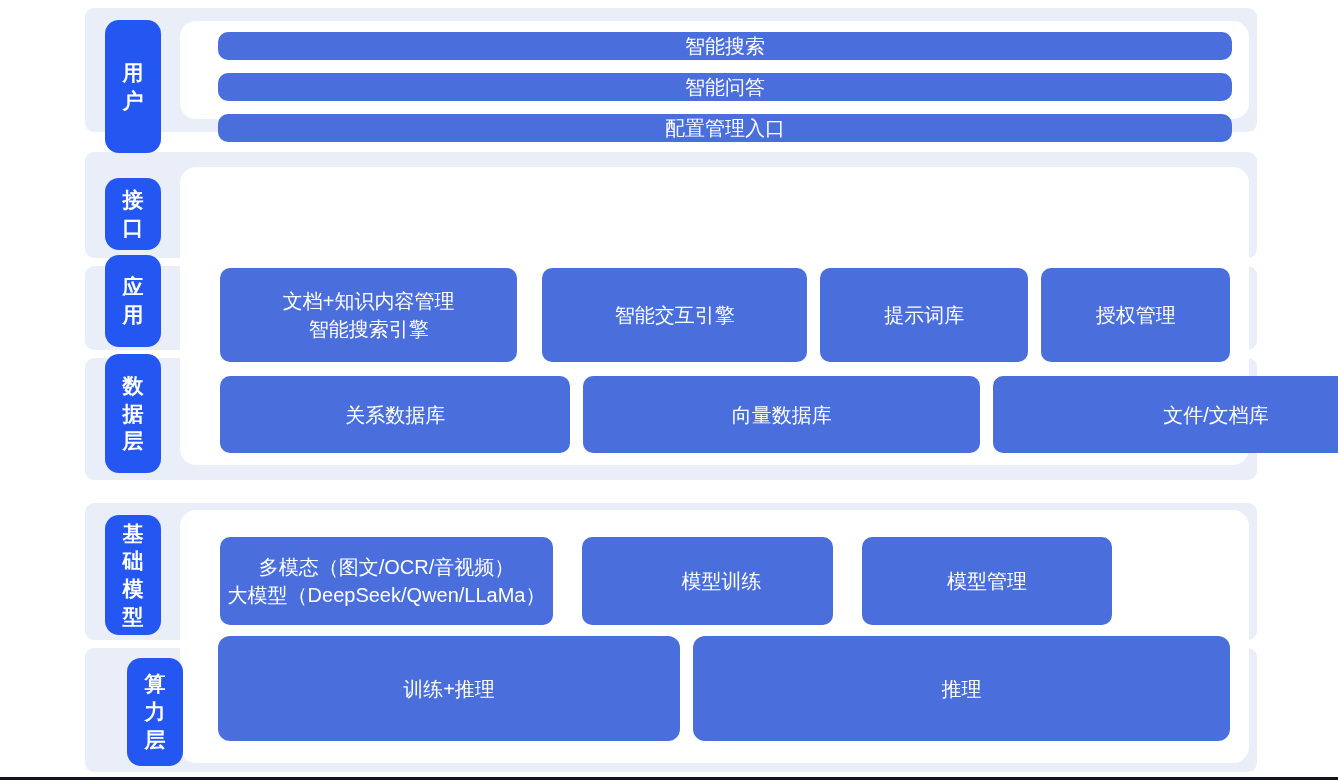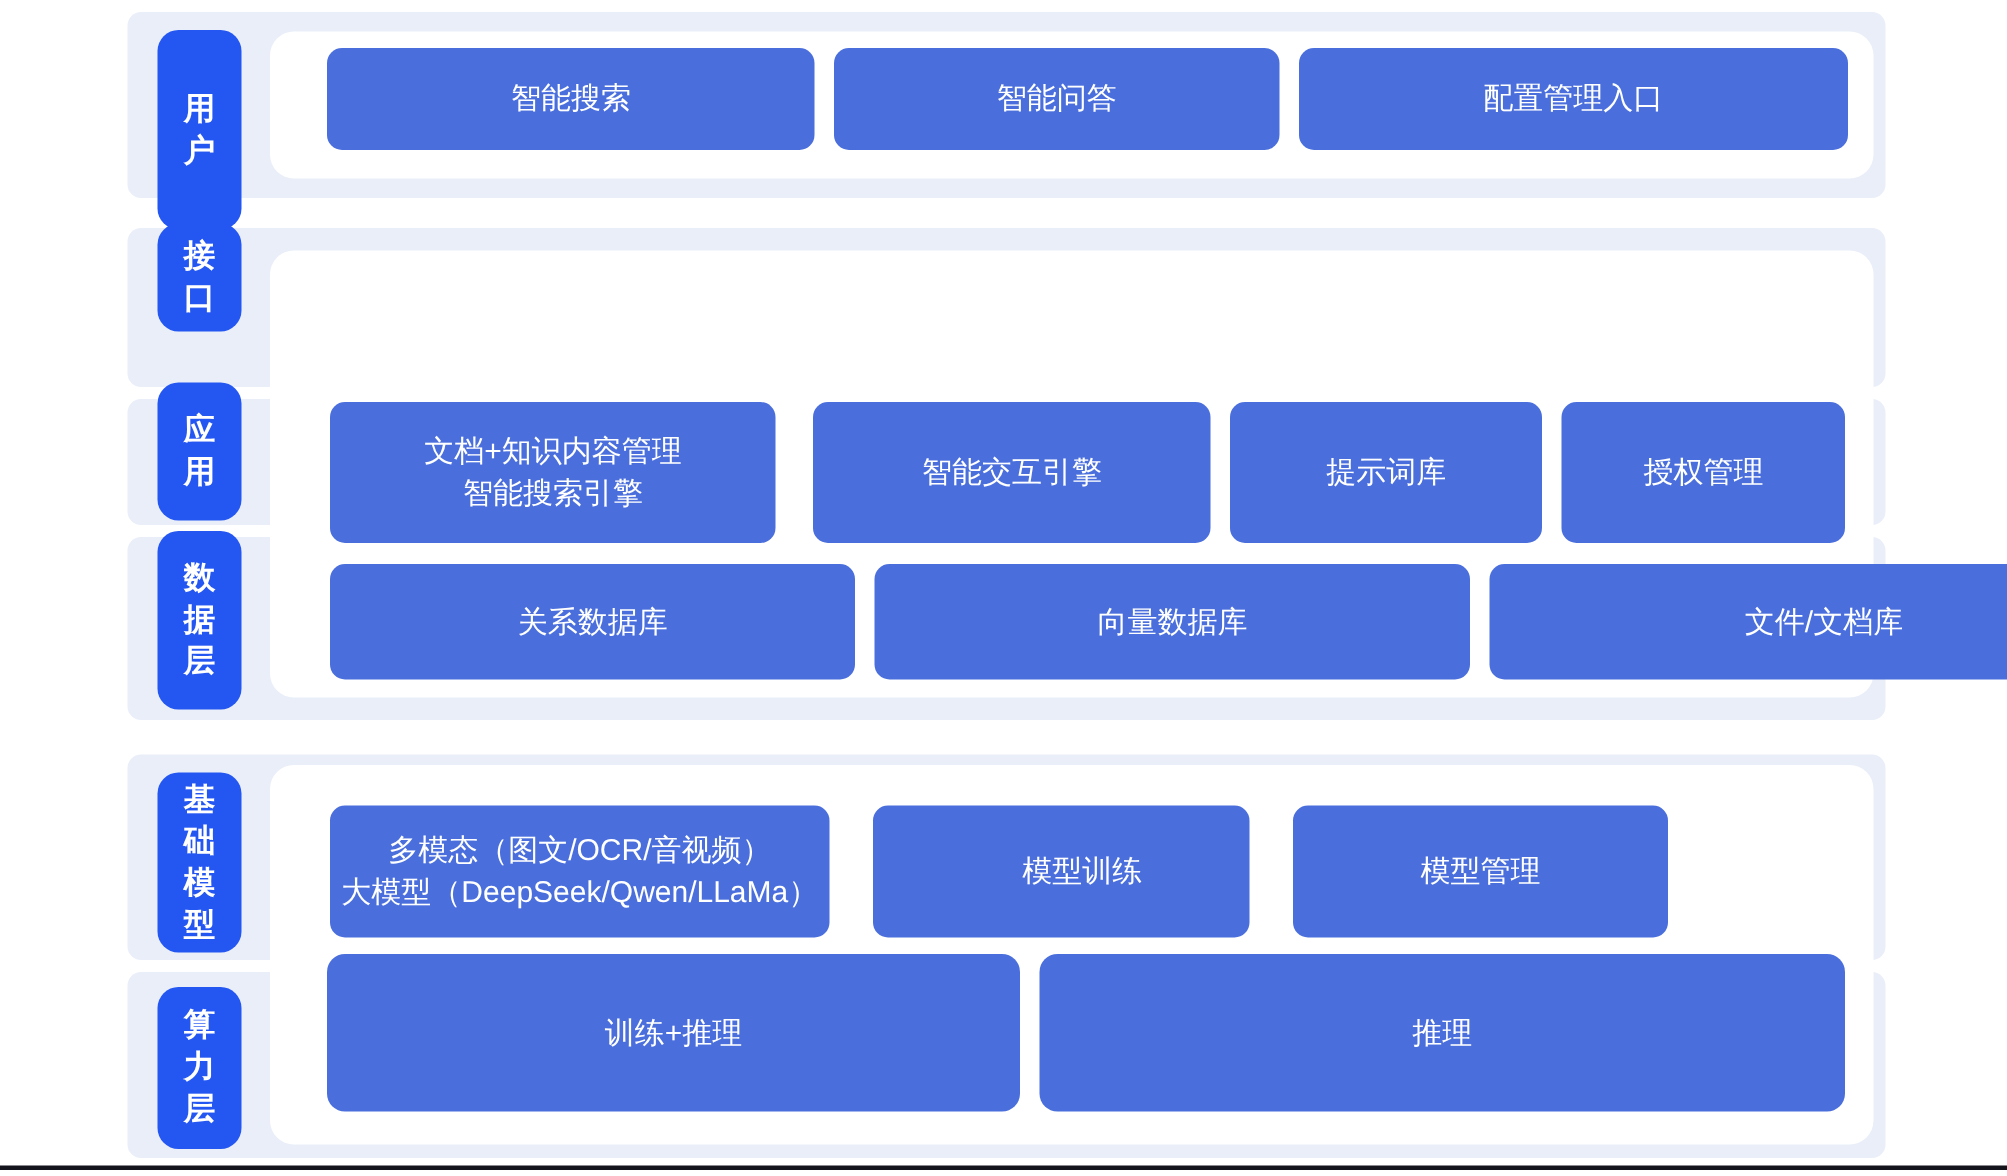--- a/index.html
+++ b/index.html
@@ -50,27 +50,27 @@
   <div class="band" style="top:266px;height:84px;"></div>
   <div class="band" style="top:358px;height:122px;"></div>
   <div class="band" style="top:503px;height:137px;"></div>
   <div class="band" style="top:648px;height:124px;"></div>
 
   <div class="white-panel" style="top:21px;height:98px;"></div>
   <div class="white-panel" style="top:167px;height:298px;"></div>
   <div class="white-panel" style="top:510px;height:253px;"></div>
 
   <div class="pill" style="top:20px;height:133px;">用户</div>
-  <div class="pill" style="top:149px;height:72px;">接口</div>
+  <div class="pill" style="top:178px;height:72px;">接口</div>
   <div class="pill" style="top:255px;height:92px;">应用</div>
   <div class="pill" style="top:354px;height:119px;">数据层</div>
   <div class="pill" style="top:515px;height:120px;">基础模型</div>
-  <div class="pill" style="top:658px;height:108px;">算力层</div>
+  <div class="pill" style="top:658px;height:108px;margin-left:22px;">算力层</div>
 
-  <div class="row" style="left:218px;top:32px;width:1014px;height:68px;gap:13px;">
+  <div class="row" style="left:218px;top:32px;width:1014px;height:68px;gap:13px;flex-direction:column;">
     <div class="box" style="flex:325 1 0;">智能搜索</div>
     <div class="box" style="flex:296 1 0;">智能问答</div>
     <div class="box" style="flex:366 1 0;">配置管理入口</div>
   </div>
 
 
   <div class="row" style="left:220px;top:268px;width:1010px;height:94px;gap:13px;">
     <div class="box" style="flex:301 1 0;">文档+知识内容管理
 智能搜索引擎</div>
     <div class="box" style="flex:268 1 0;margin-left:12px;">智能交互引擎</div>

